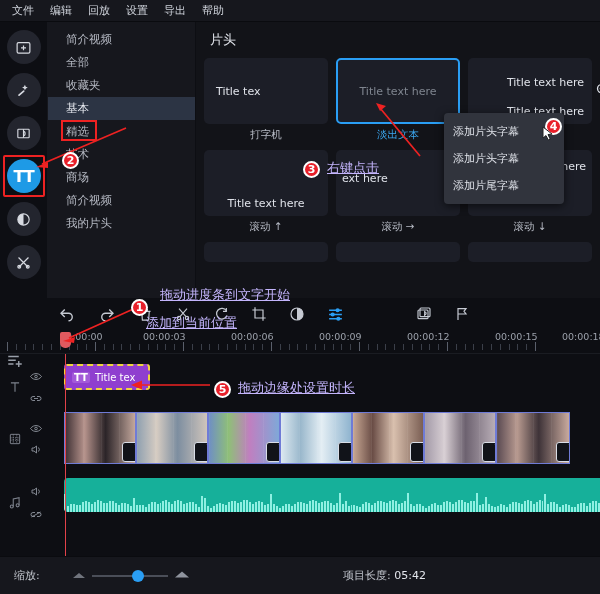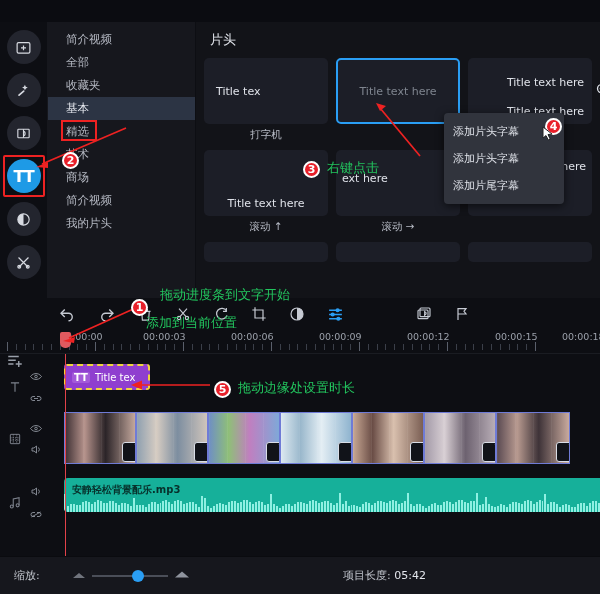--- a/index.html
+++ b/index.html
@@ -145,35 +145,43 @@
     background: #16171d; border-top: 1px solid #0a0b0f; display: flex; align-items: center;
     padding: 0 14px; font-size: 11px; color: #c2c6ce; gap: 23px;
   }
   .zoomctl { display: flex; align-items: center; gap: 7px; margin-left: 10px; }
   .zline { width: 76px; height: 2px; background: #4a4e58; position: relative; }
   .zknob { position: absolute; left: 40px; top: -5px; width: 12px; height: 12px; border-radius: 50%; background: #2a9ef4; }
   .proj { margin-left: auto; margin-right: 160px; }
   .proj b { font-weight: normal; color: #e3e6ec; }
 
   
-  .anno { position: absolute; color: #22c55e; font-size: 13px; z-index: 40; white-space: nowrap; }
+  .anno { position: absolute; color: #c4b5fd; font-size: 13px; z-index: 40; white-space: nowrap; text-decoration: underline; }
   .badge {
     position: absolute; width: 17px; height: 17px; border-radius: 50%;
     background: #e8202a; color: #fff; font-size: 11px; font-weight: bold;
     display: flex; align-items: center; justify-content: center;
     border: 2px solid #fff; z-index: 41;
   }
   .arrow { position: absolute; z-index: 40; }
   .cursor-arrow { position: absolute; z-index: 42; }
 </style>
 </head>
 <body>
 
 <div class="app">
 
+  <div class="menubar">
+    <div class="mi">文件</div>
+    <div class="mi">编辑</div>
+    <div class="mi">回放</div>
+    <div class="mi">设置</div>
+    <div class="mi">导出</div>
+    <div class="mi">帮助</div>
+  </div>
 
   <div class="top">
 
     <div class="rail">
       <div class="rail-btn">
         <svg width="17" height="17" viewBox="0 0 24 24" fill="none" stroke="currentColor" stroke-width="1.7">
           <rect x="3" y="5" width="18" height="15" rx="2"></rect>
             <path d="M12 9v7M8.5 12.5h7"></path>
         </svg>
       </div>
@@ -232,20 +240,21 @@
           <div class="card">
             <span class="ct" style="position:absolute;left:12px;">Title tex</span>
           </div>
           <div class="caplabel">打字机</div>
         </div>
 
         <div class="card-wrap">
           <div class="card selected">
             <span class="ct">Title text here</span>
           </div>
+          <div class="caplabel hl">淡出文本</div>
         </div>
 
         <div class="card-wrap">
           <div class="card">
             <span class="ct" style="position:absolute;top:18px;right:8px;">Title text here</span>
             <span class="ct" style="position:absolute;bottom:6px;right:8px;">Title text here</span>
             <span class="magnify">
               <svg width="15" height="15" viewBox="0 0 24 24" fill="none" stroke="#dfe3ea" stroke-width="2">
                 <circle cx="10.5" cy="10.5" r="6.5"></circle>
                   <path d="M15.5 15.5L21 21M7.5 10.5h6M10.5 7.5v6"></path>
@@ -266,20 +275,21 @@
           <div class="card">
             <span class="ct" style="position:absolute;left:6px;top:22px;">ext here</span>
           </div>
           <div class="caplabel">滚动 →</div>
         </div>
 
         <div class="card-wrap">
           <div class="card">
             <span class="ct" style="position:absolute;top:10px;right:6px;">Title text here</span>
           </div>
+          <div class="caplabel">滚动 ↓</div>
         </div>
 
         <div class="card-wrap">
           <div class="card" style="height:20px;"></div>
         </div>
         <div class="card-wrap">
           <div class="card" style="height:20px;"></div>
         </div>
         <div class="card-wrap">
           <div class="card" style="height:20px;"></div>
@@ -554,21 +564,20 @@
               <div style="position: absolute; inset: 0px; background: repeating-linear-gradient(90deg, rgba(255, 255, 255, 0.05) 0px, rgba(255, 255, 255, 0.05) 1px, transparent 1px, transparent 18px);"></div>
               <div class="trans" style="right: -13px;"></div>
             </div>
             <div class="vclip" style="width: 74px; background: linear-gradient(90deg, rgb(90, 74, 82) 0%, rgb(184, 154, 144) 28%, rgb(62, 51, 56) 58%, rgb(201, 170, 158) 100%);">
               <div style="position: absolute; inset: 0px; background: repeating-linear-gradient(90deg, rgba(255, 255, 255, 0.05) 0px, rgba(255, 255, 255, 0.05) 1px, transparent 1px, transparent 18px);"></div>
               <div class="trans" style="right: -13px;"></div>
             </div>
           </div>
 
         <div class="audclip">
-          <span class="aname">安静轻松背景配乐.mp3</span>
           <span class="wave" id="wave">
               <i style="height: 18px;"></i>
               <i style="height: 6.2px;"></i>
               <i style="height: 8.2px;"></i>
               <i style="height: 8.4px;"></i>
               <i style="height: 6.8px;"></i>
               <i style="height: 7.4px;"></i>
               <i style="height: 10px;"></i>
               <i style="height: 10.9px;"></i>
               <i style="height: 9.8px;"></i>

